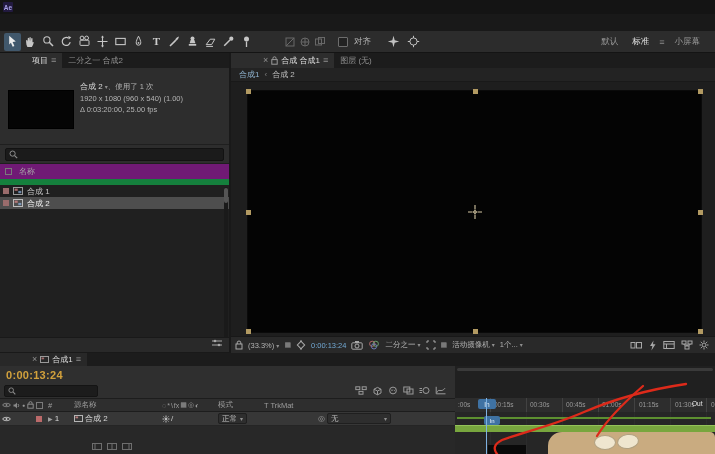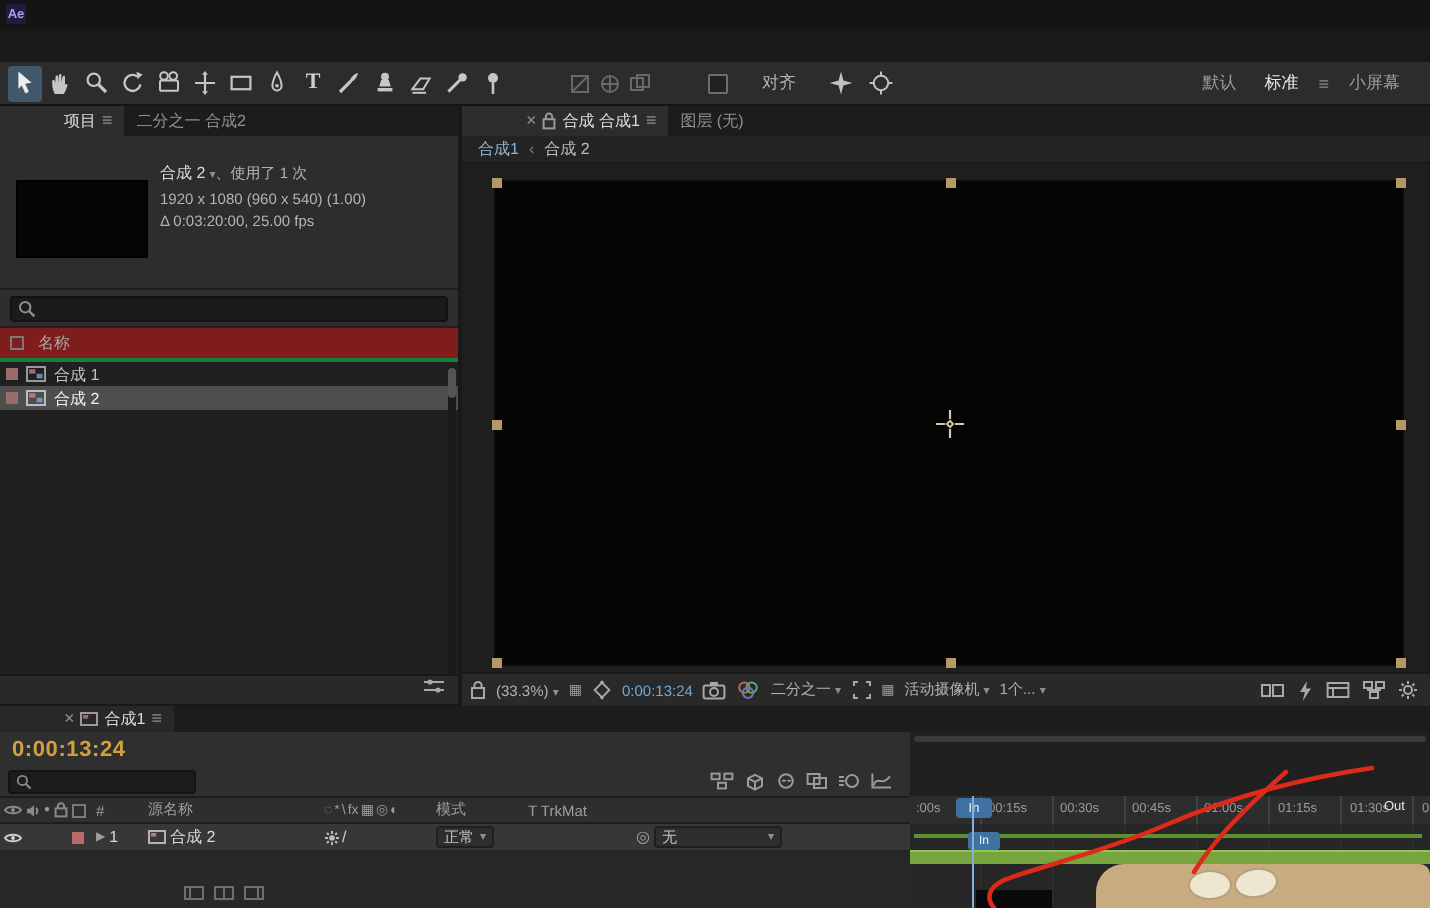--- a/index.html
+++ b/index.html
@@ -20,21 +20,21 @@
            border-bottom:1px solid #1b1b1b;display:flex;align-items:center;box-sizing:border-box;padding-left:2px;}
   .menu-item{font-size:9px;color:#d4d4d4;padding:0 6px;height:100%;display:flex;align-items:center;}
 
   
   .toolbar{position:absolute;left:0;top:31px;width:715px;height:22px;background:#2c2c2c;
            border-bottom:1px solid #141414;display:flex;align-items:center;padding:0 4px;box-sizing:border-box;}
   .tool{width:17px;height:18px;display:flex;align-items:center;justify-content:center;border-radius:2px;margin-right:1px;}
   .tool.active{background:#41586c;}
   .type-glyph{font-family:"Liberation Serif","DejaVu Serif",serif;font-size:11px;color:#cdcdcd;font-weight:bold;line-height:1;}
   .axis-group{display:flex;margin-left:28px;gap:3px;}
-  .snap-wrap{display:flex;align-items:center;margin-left:28px;gap:17px;}
+  .snap-wrap{display:flex;align-items:center;margin-left:12px;gap:6px;}
   .checkbox{width:8px;height:8px;border:1px solid #6d6d6d;background:#222;border-radius:1px;}
   .snap-label{font-size:8.5px;color:#b2b2b2;}
   .extra-icons{display:flex;margin-left:16px;gap:7px;}
   .workspaces{margin-left:auto;display:flex;align-items:center;gap:2px;padding-right:5px;}
   .ws{font-size:8.5px;color:#9b9b9b;padding:2px 6px;}
   .ws.active{color:#e6e6e6;}
   .ws-menu{color:#8a8a8a;font-size:9px;padding:0 2px;}
 
   
   .panel{position:absolute;background:#2d2d2d;}
@@ -47,21 +47,21 @@
 
   
   #project-panel{left:0;top:53px;width:229px;height:299px;}
   .pp-info{position:relative;height:76px;border-bottom:1px solid #1f1f1f;}
   .pp-thumb{position:absolute;left:8px;top:22px;width:64px;height:37px;background:#050505;border:1px solid #000;}
   .pp-meta{position:absolute;left:80px;top:13px;font-size:7.5px;color:#b4b4b4;line-height:11px;white-space:nowrap;}
   .pp-meta .name{color:#dadada;font-size:8px;}
   .pp-search{height:18px;display:flex;align-items:center;padding:0 5px;border-bottom:1px solid #1f1f1f;}
   .searchbox{flex:1;height:11px;background:#1b1b1b;border:1px solid #121212;border-radius:2px;
              display:flex;align-items:center;padding:0 3px;gap:3px;}
-  .pp-colhead{height:15px;background:#7f1d1d;border-bottom:2px solid #15803d;display:flex;align-items:center;
+  .pp-colhead{height:15px;background:#701a75;border-bottom:6px solid #15803d;display:flex;align-items:center;
               font-size:8px;color:#a8a8a8;padding-left:5px;gap:7px;}
   .hdr-chip{width:5px;height:5px;border:1px solid #7a7a7a;}
   .pp-list{height:160px;background:#202020;position:relative;text-align:right;}
   .pp-row{height:12px;display:flex;align-items:center;gap:4px;padding-left:3px;font-size:8px;color:#c6c6c6;}
   .pp-row.selected{background:#4e4e4e;color:#f0f0f0;}
   .chip{width:6px;height:6px;background:#9a6c6c;flex:none;}
   .pp-scroll{position:absolute;right:1px;top:2px;width:4px;height:154px;background:#1a1a1a;border-radius:2px;}
   .pp-scroll-thumb{position:absolute;left:0;top:1px;width:4px;height:15px;background:#555;border-radius:2px;}
   .pp-footer{position:absolute;left:0;bottom:0;width:100%;height:15px;background:#292929;border-top:1px solid #191919;
              display:flex;align-items:flex-end;gap:7px;padding:0 6px;box-sizing:border-box;font-size:7.5px;color:#b3b3b3;flex-direction:column;}

